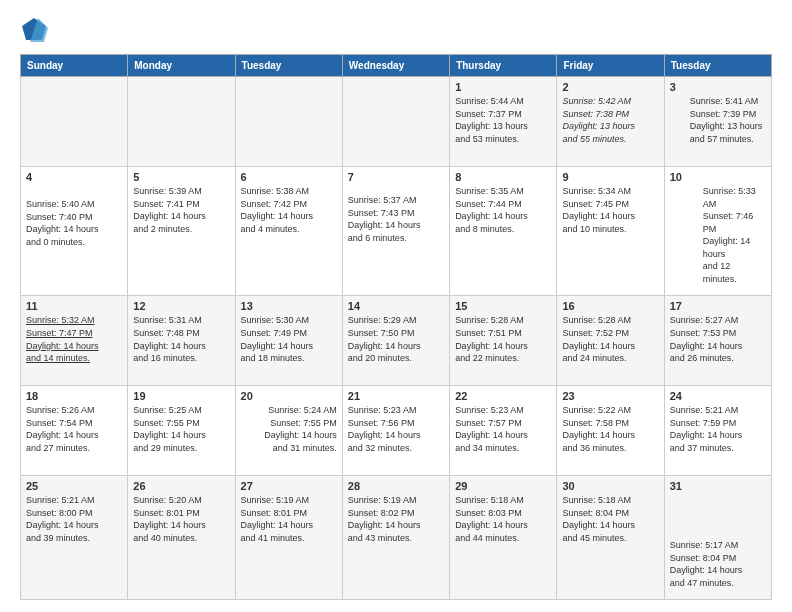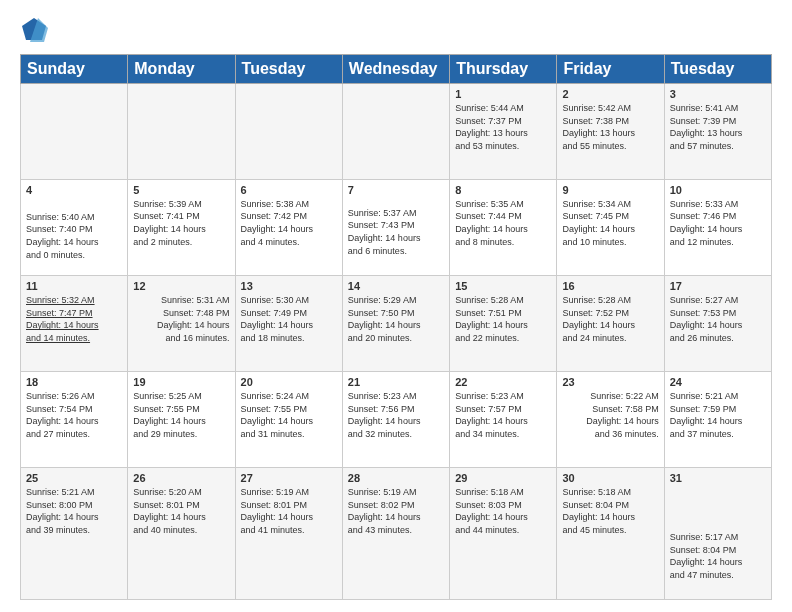--- a/index.html
+++ b/index.html
@@ -64,21 +64,21 @@
       flex: 1;
       border-collapse: collapse;
       width: 100%;
       table-layout: fixed;
     }
     .calendar th {
       background: #2566a8;
       color: #fff;
       text-align: left;
       padding: 5px 6px;
-      font-size: 16px;
+      font-size: 10px;
       font-weight: bold;
       border: 1px solid #aaa;
     }
     .calendar td {
       border: 1px solid #ccc;
       vertical-align: top;
       padding: 4px 5px;
       font-size: 9.5px;
       color: #333;
       background: #fff;
@@ -146,28 +146,28 @@
           <td class="empty"></td>
           <td>
             <span class="day-number">1</span>
             <div class="day-info" style="white-space: pre-line;">Sunrise: 5:44 AM
 Sunset: 7:37 PM
 Daylight: 13 hours
 and 53 minutes.</div>
           </td>
           <td>
             <span class="day-number">2</span>
-            <div class="day-info" style="white-space: pre-line;">Sunrise: 5:42 AM
+            <div class="day-info" style="white-space: pre-line; font-style: italic;">Sunrise: 5:42 AM
 Sunset: 7:38 PM
 Daylight: 13 hours
 and 55 minutes.</div>
           </td>
           <td>
             <span class="day-number">3</span>
-            <div class="day-info" style="white-space: pre-line;">Sunrise: 5:41 AM
+            <div class="day-info" style="white-space: pre-line; margin-left: 20px;">Sunrise: 5:41 AM
 Sunset: 7:39 PM
 Daylight: 13 hours
 and 57 minutes.</div>
           </td>
         </tr>
         <tr>
           <td>
             <span class="day-number">4</span>
             <div class="day-info" style="white-space: pre-line; margin-top: 15px;">Sunrise: 5:40 AM
 Sunset: 7:40 PM
@@ -204,37 +204,37 @@
           </td>
           <td>
             <span class="day-number">9</span>
             <div class="day-info" style="white-space: pre-line;">Sunrise: 5:34 AM
 Sunset: 7:45 PM
 Daylight: 14 hours
 and 10 minutes.</div>
           </td>
           <td>
             <span class="day-number">10</span>
-            <div class="day-info" style="white-space: pre-line;">Sunrise: 5:33 AM
+            <div class="day-info" style="white-space: pre-line; margin-left: 33px;">Sunrise: 5:33 AM
 Sunset: 7:46 PM
 Daylight: 14 hours
 and 12 minutes.</div>
           </td>
         </tr>
         <tr>
           <td>
             <span class="day-number">11</span>
             <div class="day-info" style="white-space: pre-line; text-decoration: underline;">Sunrise: 5:32 AM
 Sunset: 7:47 PM
 Daylight: 14 hours
 and 14 minutes.</div>
           </td>
           <td>
             <span class="day-number">12</span>
-            <div class="day-info" style="white-space: pre-line; text-align: right;">Sunrise: 5:31 AM
+            <div class="day-info" style="white-space: pre-line;">Sunrise: 5:31 AM
 Sunset: 7:48 PM
 Daylight: 14 hours
 and 16 minutes.</div>
           </td>
           <td>
             <span class="day-number">13</span>
             <div class="day-info" style="white-space: pre-line;">Sunrise: 5:30 AM
 Sunset: 7:49 PM
 Daylight: 14 hours
 and 18 minutes.</div>
@@ -278,42 +278,42 @@
           </td>
           <td>
             <span class="day-number">19</span>
             <div class="day-info" style="white-space: pre-line;">Sunrise: 5:25 AM
 Sunset: 7:55 PM
 Daylight: 14 hours
 and 29 minutes.</div>
           </td>
           <td>
             <span class="day-number">20</span>
-            <div class="day-info" style="white-space: pre-line;">Sunrise: 5:24 AM
+            <div class="day-info" style="white-space: pre-line; text-align: right;">Sunrise: 5:24 AM
 Sunset: 7:55 PM
 Daylight: 14 hours
 and 31 minutes.</div>
           </td>
           <td>
             <span class="day-number">21</span>
             <div class="day-info" style="white-space: pre-line;">Sunrise: 5:23 AM
 Sunset: 7:56 PM
 Daylight: 14 hours
 and 32 minutes.</div>
           </td>
           <td>
             <span class="day-number">22</span>
             <div class="day-info" style="white-space: pre-line;">Sunrise: 5:23 AM
 Sunset: 7:57 PM
 Daylight: 14 hours
 and 34 minutes.</div>
           </td>
           <td>
             <span class="day-number">23</span>
-            <div class="day-info" style="white-space: pre-line; text-align: right;">Sunrise: 5:22 AM
+            <div class="day-info" style="white-space: pre-line;">Sunrise: 5:22 AM
 Sunset: 7:58 PM
 Daylight: 14 hours
 and 36 minutes.</div>
           </td>
           <td>
             <span class="day-number">24</span>
             <div class="day-info" style="white-space: pre-line;">Sunrise: 5:21 AM
 Sunset: 7:59 PM
 Daylight: 14 hours
 and 37 minutes.</div>

